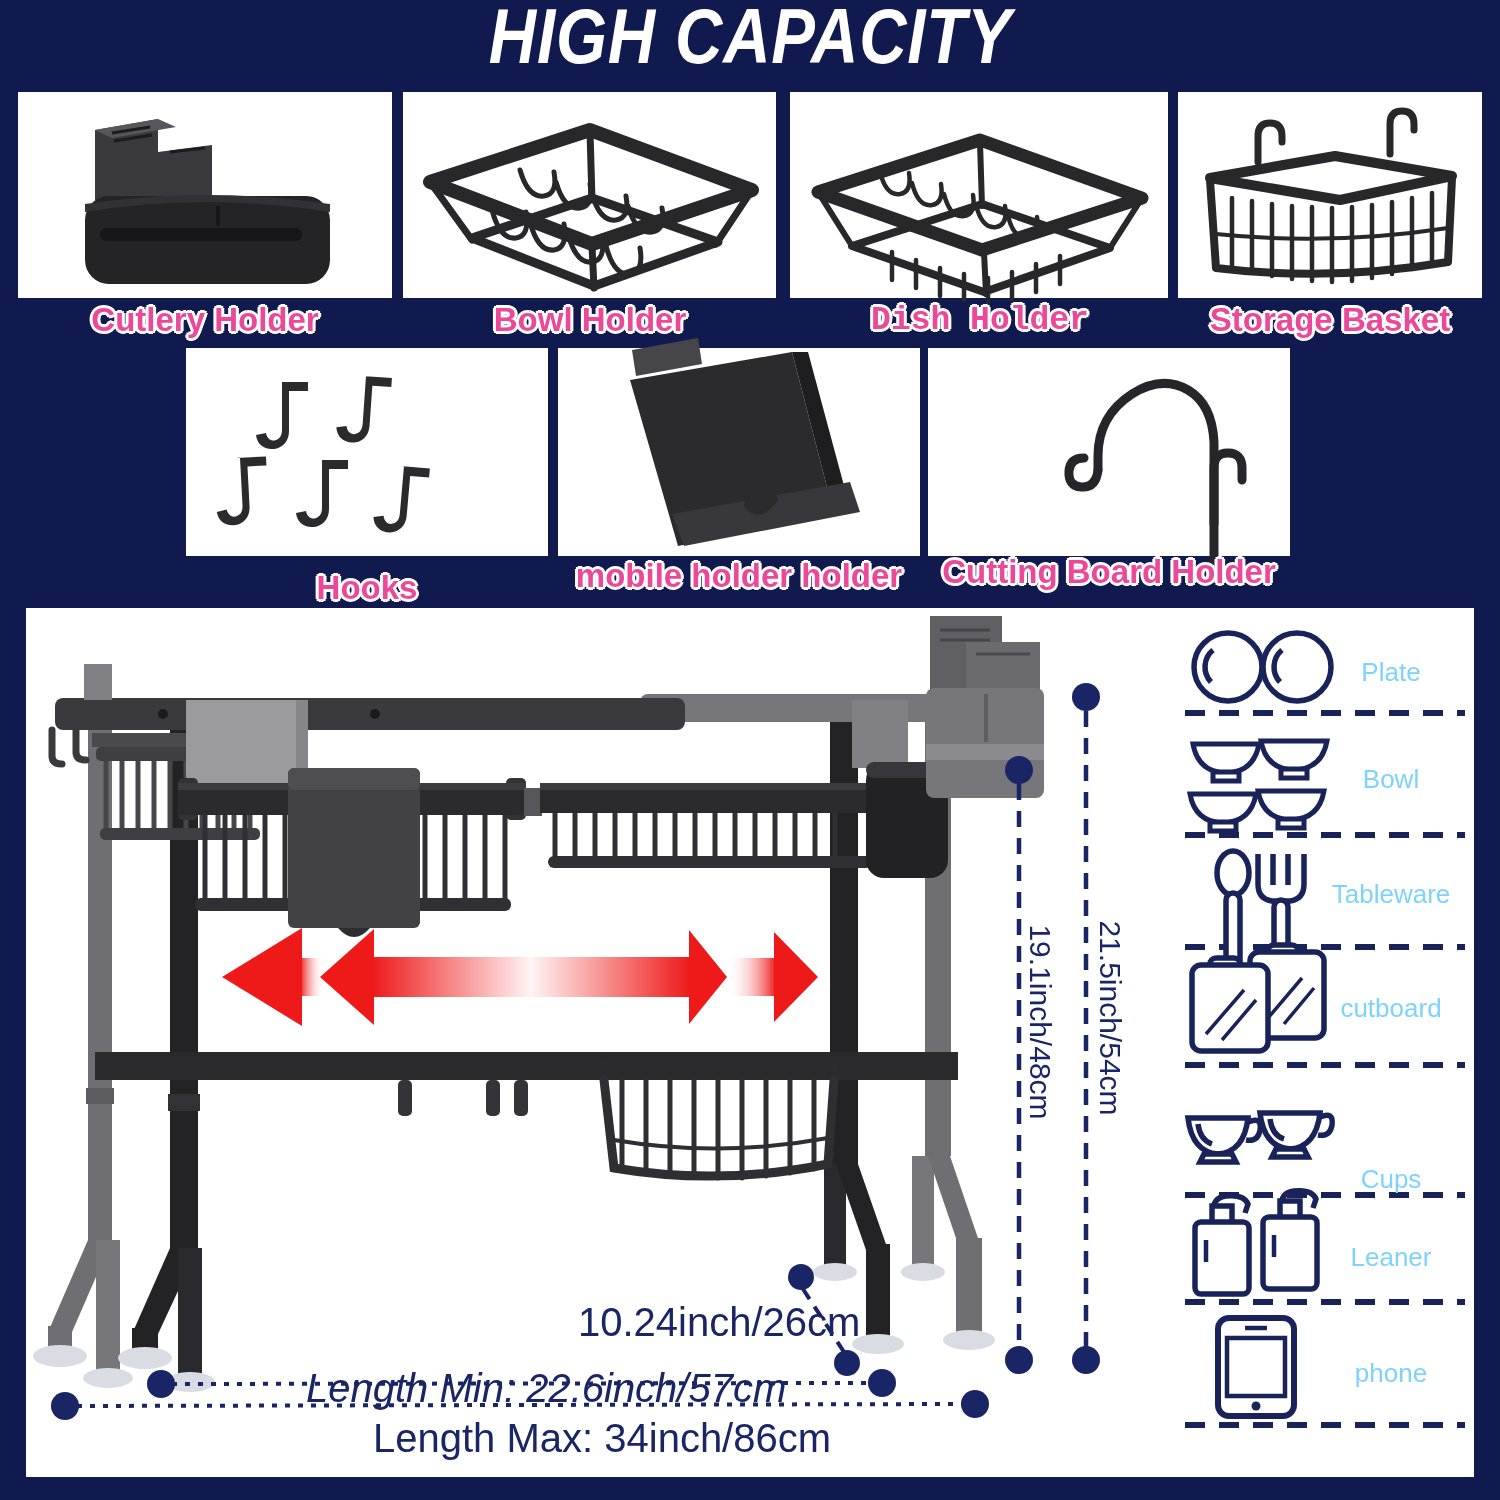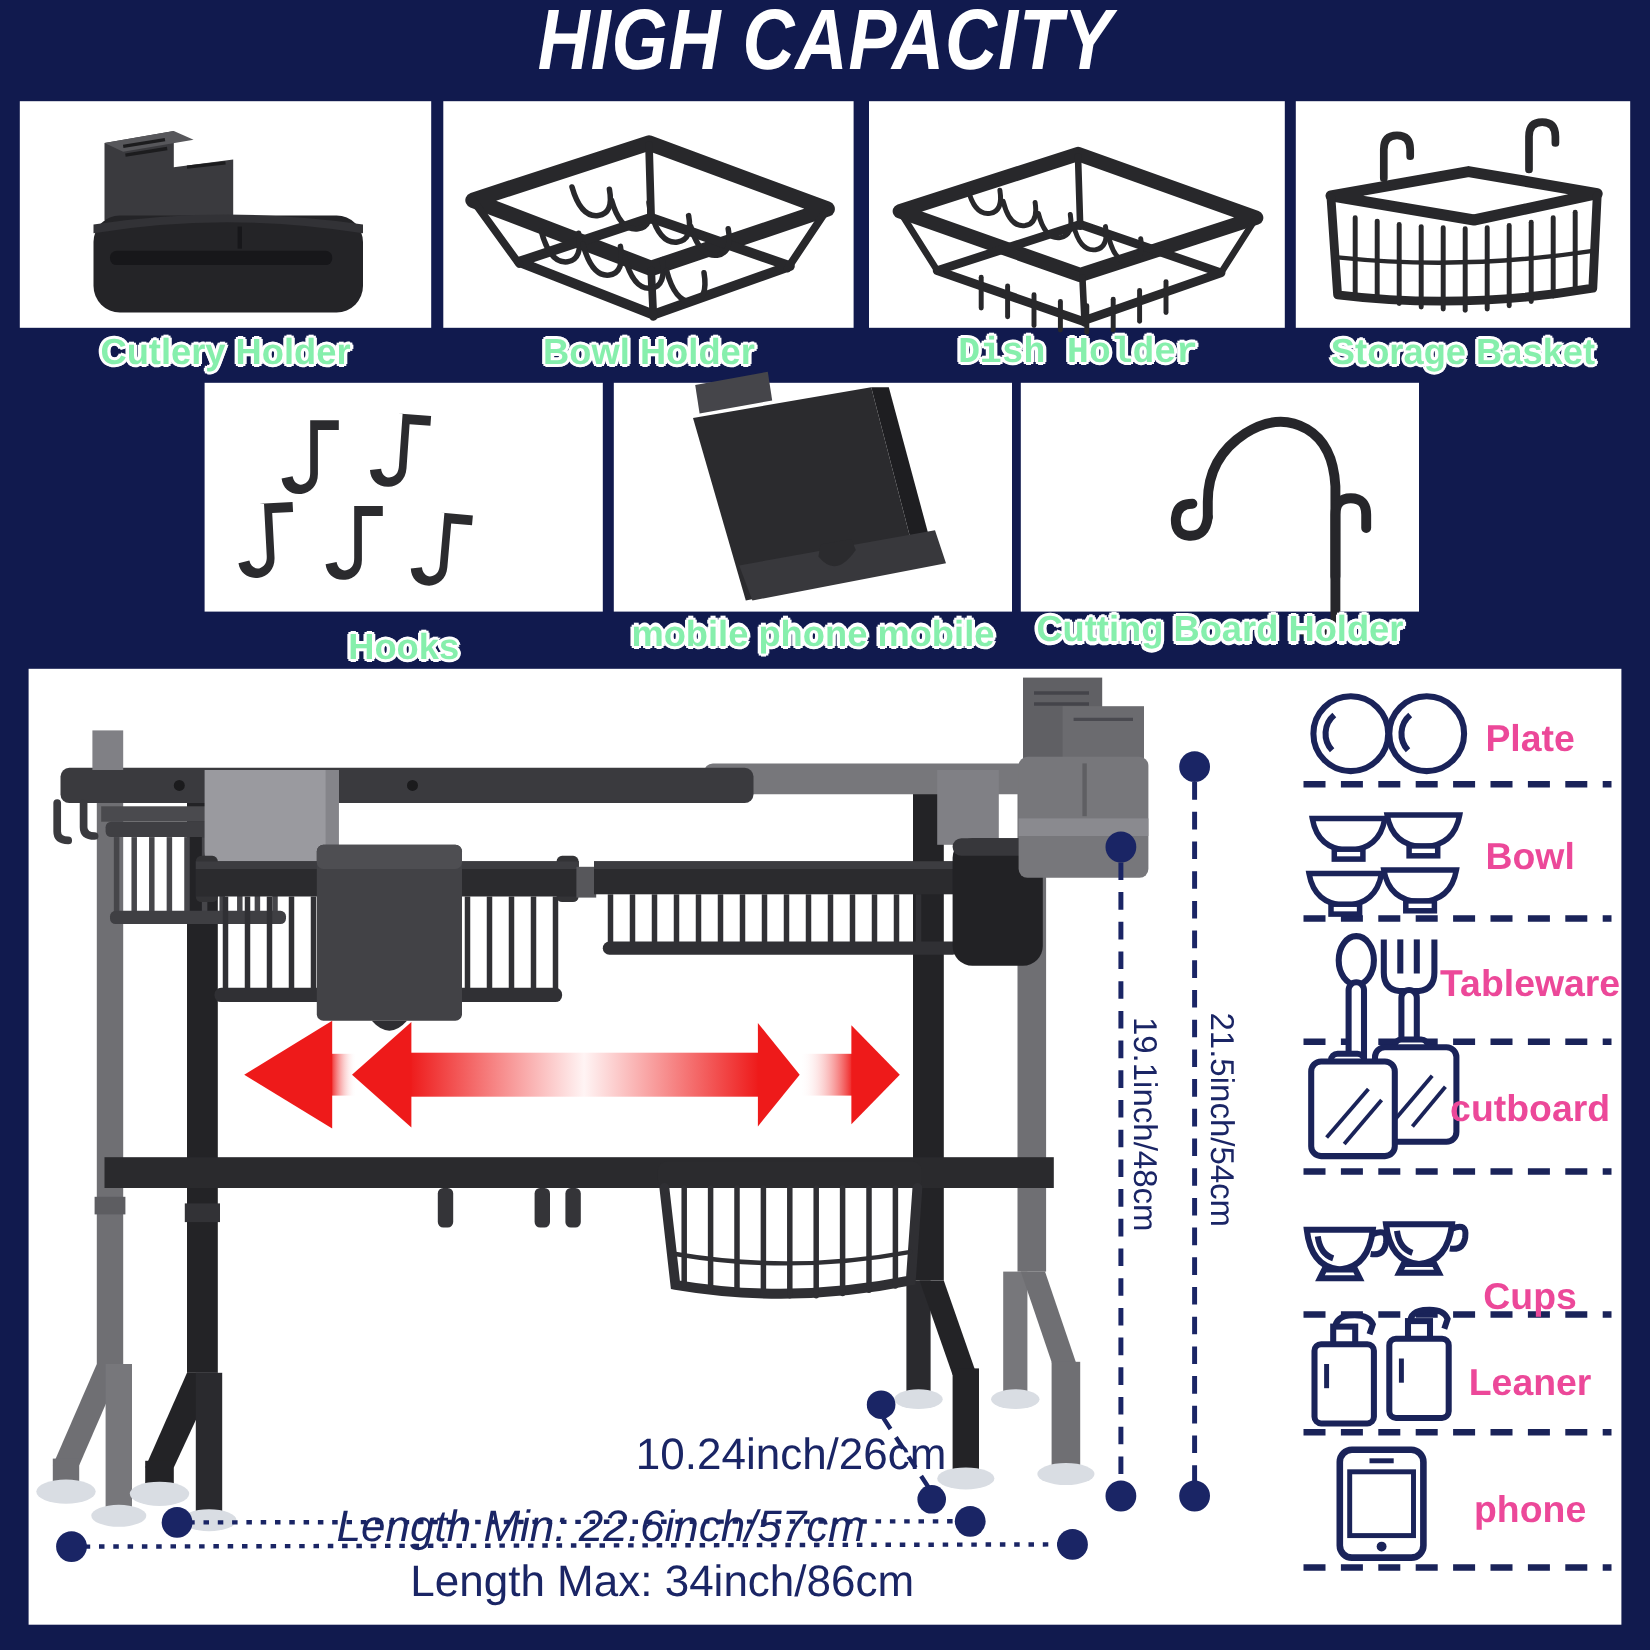--- a/index.html
+++ b/index.html
@@ -7,31 +7,31 @@
        font-family:"Liberation Sans","DejaVu Sans",sans-serif;overflow:hidden;}
   .abs{position:absolute;}
   
   #title{left:0;top:0;width:1500px;height:72px;display:flex;align-items:center;justify-content:center;}
   #title span{display:inline-block;color:#FFFFFF;font-weight:bold;font-style:italic;
       font-size:78px;letter-spacing:1px;transform:scaleX(.84);white-space:nowrap;}
   
   .card{background:#FFFFFF;position:absolute;}
   
   .part-label{position:absolute;height:40px;display:flex;align-items:center;justify-content:center;
-      color:#86efac;font-weight:bold;font-size:33px;white-space:nowrap;
+      color:#ec4899;font-weight:bold;font-size:33px;white-space:nowrap;
       text-shadow:-3px 0 0 #fff,3px 0 0 #fff,0 -3px 0 #fff,0 3px 0 #fff,
                   -2px -2px 0 #fff,2px -2px 0 #fff,-2px 2px 0 #fff,2px 2px 0 #fff;}
   
   #panel{left:26px;top:608px;width:1448px;height:869px;background:#FFFFFF;}
   
   .dim{position:absolute;color:#1A2565;font-size:40px;white-space:nowrap;}
   .dim-vert{transform:translate(-50%,-50%) rotate(90deg);font-size:30px;}
   
   .cap-label{position:absolute;left:1305px;width:172px;height:36px;display:flex;align-items:center;
-      justify-content:center;color:#ec4899;font-weight:bold;font-size:34px;white-space:nowrap;}
+      justify-content:center;color:#7dd3fc;font-weight:normal;font-size:26px;white-space:nowrap;}
   svg{position:absolute;left:0;top:0;}
 </style>
 </head>
 <body>
 
 <div id="title" class="abs">
   <span>HIGH CAPACITY</span>
 </div>
 
 <div class="card" style="left:18px;top:92px;width:374px;height:206px;"></div>
@@ -446,21 +446,21 @@
       <circle cx="1256" cy="1406" r="4.5" fill="#1A2359" stroke="none"></circle>
     </g>
   </g>
 </svg>
 
 <div class="part-label" style="left:30px;top:300px;width:350px;">Cutlery Holder</div>
 <div class="part-label" style="left:415px;top:300px;width:350px;">Bowl Holder</div>
 <div class="part-label" style="left:805px;top:300px;width:350px;font-family:Liberation Mono, monospace;">Dish Holder</div>
 <div class="part-label" style="left:1178px;top:300px;width:304px;">Storage Basket</div>
 <div class="part-label" style="left:186px;top:568px;width:362px;">Hooks</div>
-<div class="part-label" style="left:558px;top:556px;width:362px;">mobile phone mobile</div>
+<div class="part-label" style="left:558px;top:556px;width:362px;">mobile holder holder</div>
 <div class="part-label" style="left:928px;top:552px;width:362px;">Cutting Board Holder</div>
 
 <div class="dim dim-vert" style="left:1040px;top:1022px;">19.1inch/48cm</div>
 <div class="dim dim-vert" style="left:1110px;top:1018px;">21.5inch/54cm</div>
 <div class="dim" style="left:578px;top:1300px;width:230px;text-align:right;">10.24inch/26cm</div>
 <div class="dim" style="left:306px;top:1366px;width:400px;text-align:center;font-style:italic;">Length Min: 22.6inch/57cm</div>
 <div class="dim" style="left:326px;top:1416px;width:380px;text-align:center;margin-left:47px;">Length Max: 34inch/86cm</div>
 
 <div class="cap-label" style="top:654px;">Plate</div>
 <div class="cap-label" style="top:761px;">Bowl</div>

